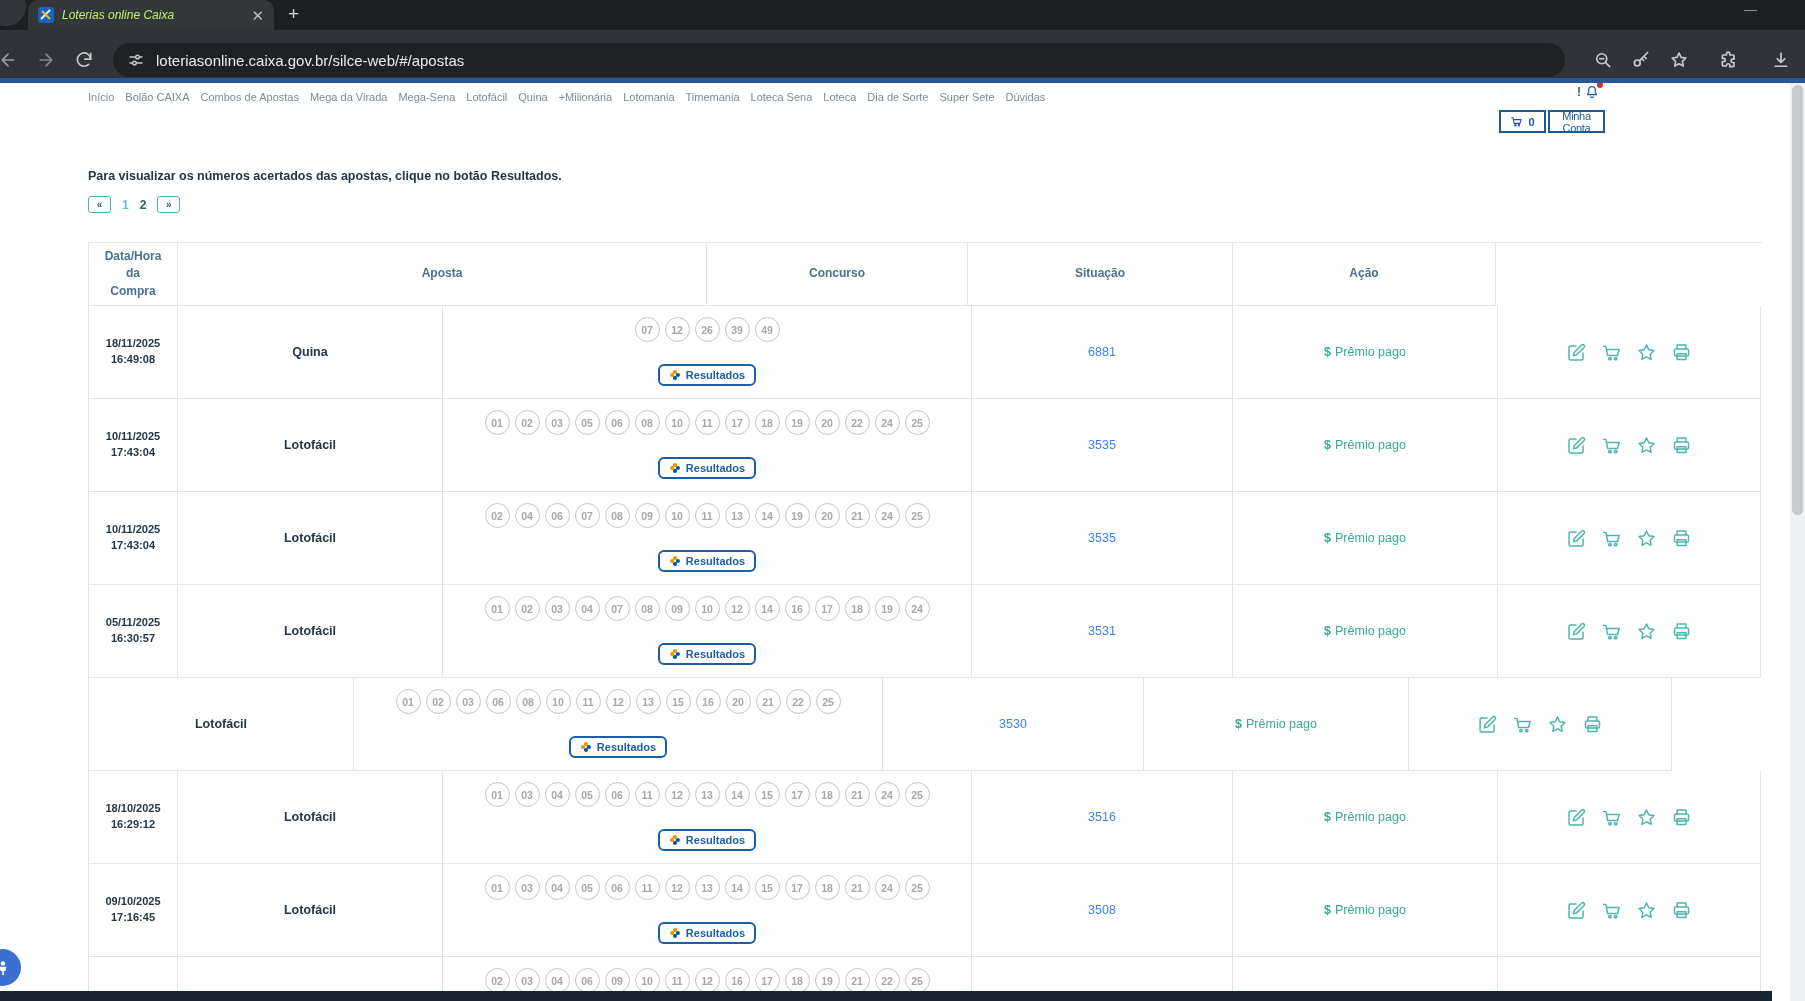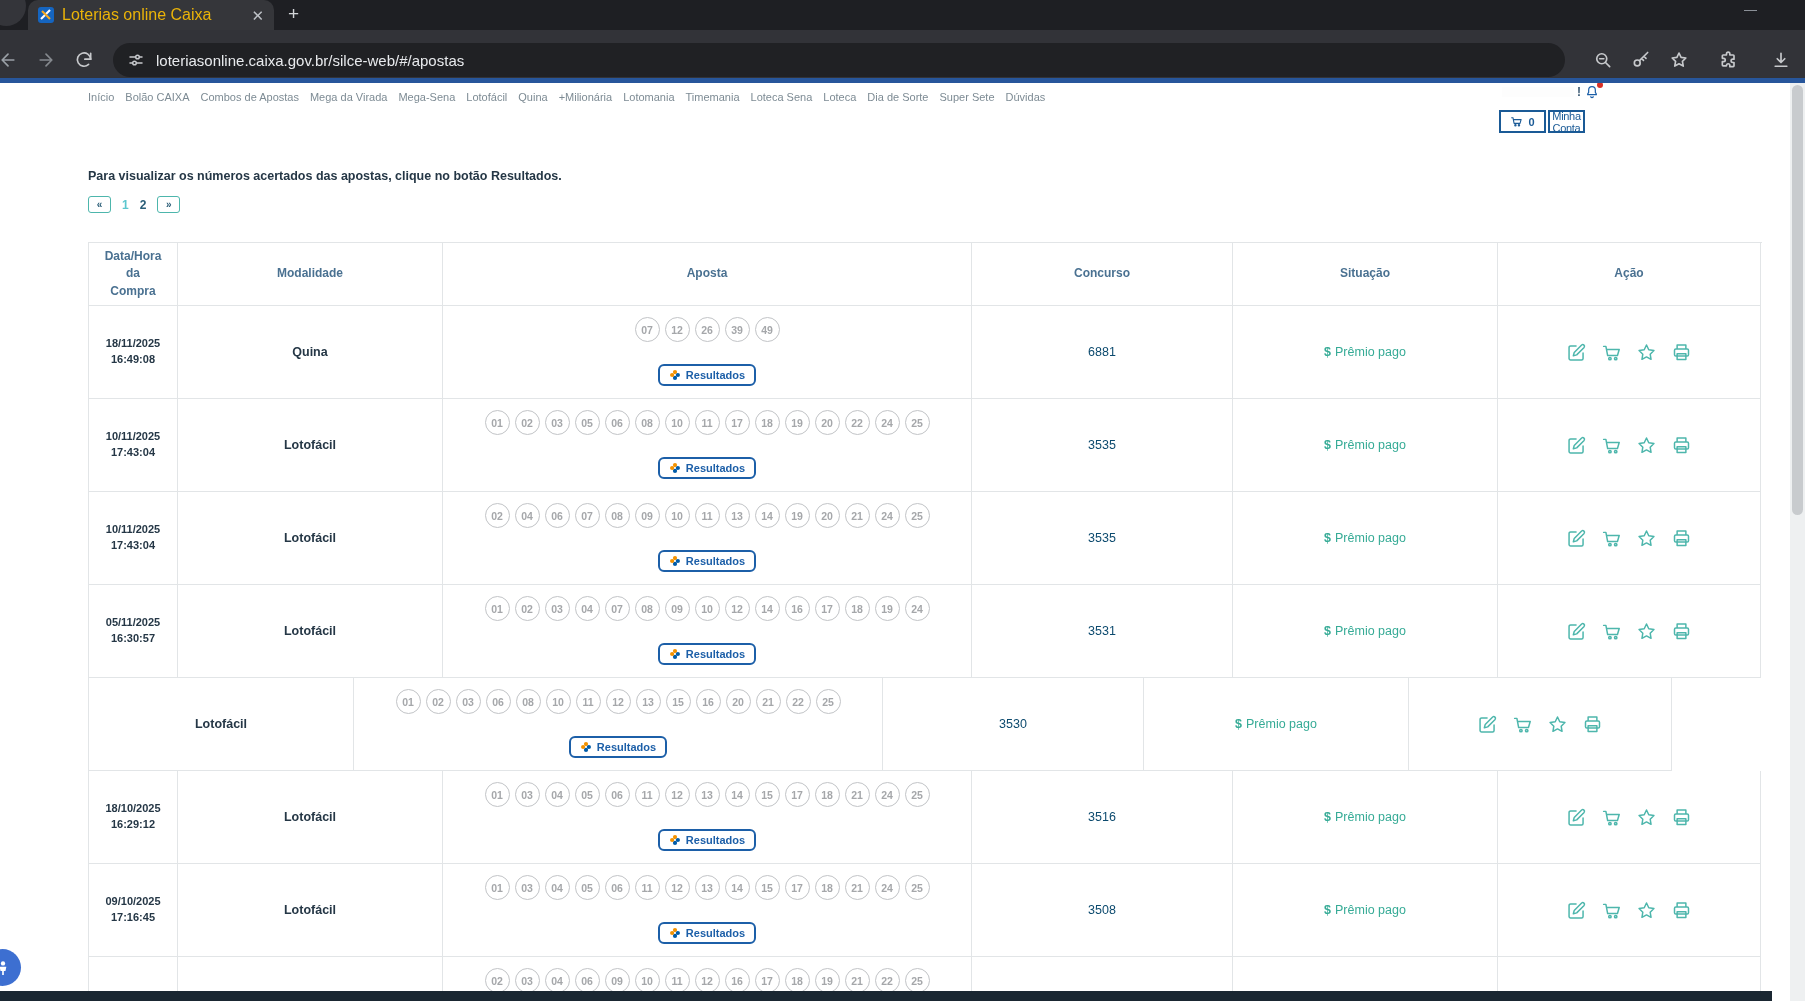--- a/index.html
+++ b/index.html
@@ -7,21 +7,21 @@
     font-family:"Liberation Sans", sans-serif; }
   body { position:relative; }
 
   
   .tabstrip { position:absolute; left:0; top:0; width:1805px; height:30px; background:#1e1f23; }
   .corner { position:absolute; left:-14px; top:-14px; width:40px; height:40px; border-radius:50%;
     background:#34353a; }
   .tab { position:absolute; left:28px; top:0; width:246px; height:30px; background:#35363a;
     border-radius:10px 10px 0 0; display:flex; align-items:center; padding:0 10px; gap:8px; }
   .favicon { width:16px; height:16px; flex:0 0 16px; }
-  .tab-title { flex:1; color:#eab308; font-size:16px; white-space:nowrap; overflow:hidden; }
+  .tab-title { flex:1; color:#bef264; font-size:12px; white-space:nowrap; overflow:hidden;font-style:italic; }
   .tab-close { color:#bdc1c6; font-size:15px; line-height:1; cursor:default; }
   .newtab { position:absolute; left:288px; top:3px; color:#d2d4d7; font-size:19px; font-weight:normal; }
   .win-min { position:absolute; right:48px; top:2px; color:#9aa0a6; font-size:13px; }
 
   .toolbar { position:absolute; left:0; top:30px; width:1805px; height:60px; background:#323338;
     display:flex; align-items:center; padding:0 14px 0 4px; }
   .nav-ico { width:20px; height:20px; margin:0 9px; flex:0 0 auto; }
   .nav-ico svg { width:20px; height:20px; display:block; }
   .omnibox { flex:1; height:34px; margin:0 10px; background:#202124; border-radius:17px;
     display:flex; align-items:center; padding:0 14px; gap:11px; }
@@ -48,21 +48,21 @@
   .bell-wrap svg { width:16px; height:16px; display:block; }
   .bell-dot { position:absolute; right:-2px; top:-2px; width:6px; height:6px; border-radius:50%;
     background:var(--notification-red,#d93025); }
 
   .account-buttons { position:absolute; left:1499px; top:27px; display:flex; }
   .btn-outline { border:2px solid var(--brand-blue,#1a5a96); background:#fff; height:23px;
     display:flex; align-items:center; justify-content:center; color:var(--brand-blue,#1a5a96);
     font-size:11px; font-weight:bold; }
   .cart-btn { width:47px; gap:5px; }
   .cart-btn svg { width:13px; height:13px; display:block; }
-  .conta-btn { width:37px; margin-left:2px; font-weight:normal; font-size:11px; letter-spacing:-0.3px; }
+  .conta-btn { width:57px; margin-left:2px; font-weight:normal; font-size:11px; letter-spacing:-0.3px; }
 
   .message { position:absolute; left:88px; top:86px; font-size:12.5px; font-weight:bold;
     color:var(--text-navy,#253746); }
 
   .pagination { position:absolute; left:88px; top:113px; display:flex; align-items:center; gap:11px; }
   .page-arrow { border:1px solid var(--action-teal,#4db6ac); border-radius:3px; min-width:23px; height:17px;
     display:flex; align-items:center; justify-content:center; color:#2a5d77; font-size:10px; font-weight:bold; }
   .page-num { font-size:12px; font-weight:bold; color:#2a5d77; }
   .page-num.current { color:#5bc6ce; }
 
@@ -81,21 +81,21 @@
     text-align:center; line-height:1.45; }
   .cell-modality { font-size:12.5px; font-weight:bold; color:var(--text-navy,#253746); }
   .cell-aposta { justify-content:flex-start; padding-top:11px; gap:22px; }
   .chips { display:flex; gap:5px; justify-content:center; }
   .chip { width:25px; height:25px; border-radius:50%; border:1.5px solid #c2c4c7;
     color:#a5a7aa; font-size:10.5px; font-weight:bold; display:flex; align-items:center; justify-content:center; }
   .results-btn { display:flex; align-items:center; gap:5px; border:2px solid #1c5fa8; border-radius:6px;
     background:#fff; padding:3px 9px; color:#1c5fa8; font-size:11px; font-weight:bold; cursor:pointer;
     font-family:"Liberation Sans", sans-serif; }
   .results-btn svg { width:12px; height:12px; display:block; }
-  .cell-concurso { font-size:12.5px; color:#0c4a6e; }
+  .cell-concurso { font-size:12.5px; color:#3b82f6; }
   .cell-status { flex-direction:row; gap:4px; font-size:12.5px; color:var(--status-teal,#36ab96); }
   .cell-status .dollar { font-weight:bold; }
   .cell-actions { flex-direction:row; gap:14px; }
   .action-ico { width:21px; height:21px; color:var(--action-teal,#4db6ac); cursor:pointer; }
   .action-ico svg { width:21px; height:21px; display:block; }
 
   .footer-bar { position:absolute; left:0; top:908px; width:1772px; height:10px; background:#1a2732; }
 
   .vlibras { position:absolute; left:-16px; top:866px; width:37px; height:37px; border-radius:50%;
     background:#3d6fd1; display:flex; align-items:center; justify-content:center; }
@@ -233,21 +233,20 @@
     <span class="page-num current">1</span>
     <span class="page-num">2</span>
     <span class="page-arrow">»</span>
   </div>
 
   <div class="btable">
     <div class="trow thead">
         <div class="tcell c0">Data/Hora
 da
 Compra</div>
-        <div class="tcell c1">Modalidade</div>
         <div class="tcell c2">Aposta</div>
         <div class="tcell c3">Concurso</div>
         <div class="tcell c4">Situação</div>
         <div class="tcell c5">Ação</div>
       </div>
     <div class="tbody">
         <div class="trow">
           <div class="tcell c0 cell-datetime">
             <div>18/11/2025</div>
             <div>16:49:08</div>

